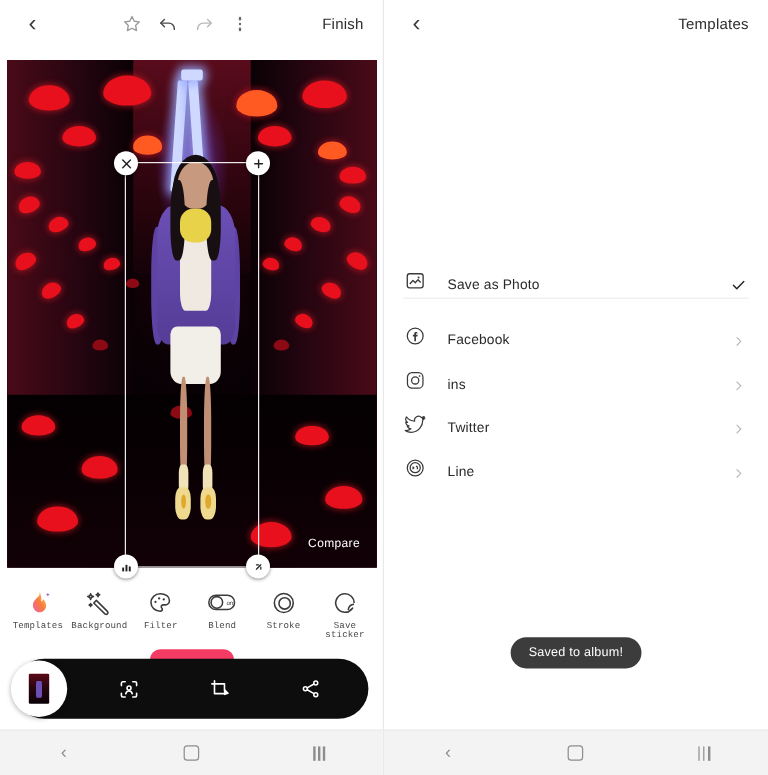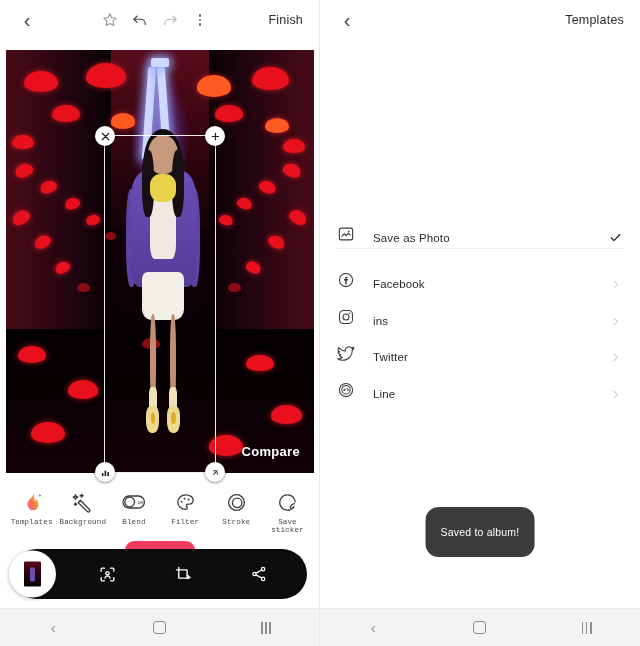--- a/index.html
+++ b/index.html
@@ -122,21 +122,21 @@
     box-shadow: 0 1px 3px rgba(0,0,0,.45);
   }
   .h-tl { left: -10px; top: -10px; }
   .h-tr { right: -10px; top: -10px; }
   .h-bl { left: -10px; bottom: -10px; }
   .h-br { right: -10px; bottom: -10px; }
   .hsvg { width: 11px; height: 11px; color: #222; }
 
   .compare {
     position: absolute; right: 14px; bottom: 14px;
-    color: #fff; font-size: 13px; letter-spacing: .3px; font-weight: bold;
+    color: #fff; font-size: 10px; letter-spacing: .3px;
   }
 
   
   .tools {
     position: absolute; left: 0; right: 0; top: 490px;
     display: flex; justify-content: space-around; align-items: flex-start;
     padding: 0 6px;
   }
   .tool { display: flex; flex-direction: column; align-items: center; gap: 4px; width: 52px; }
   .tool-ico { width: 24px; height: 24px; display: flex; align-items: center; justify-content: center; color: #3b3b3b; }
@@ -180,21 +180,21 @@
   }
   .share-ico { width: 20px; height: 20px; color: #3a3a3a; display: flex; align-items: center; justify-content: center; flex: none; }
   .share-lbl { flex: 1; font-size: 11.5px; color: #2a2a2a; padding-left: 17px; letter-spacing: .15px; }
   .share-tail { width: 14px; display: flex; align-items: center; justify-content: center; color: #b6b6b6; }
   .share-tail.check { color: #222; }
   .share-sep { height: 1px; background: #ededed; margin: 4px 16px 5px 16px; }
 
   .toast {
     position: absolute; left: 50%; transform: translateX(-50%);
     bottom: 89px; background: #3c3c3c; color: #fff;
-    font-size: 10.5px; padding: 19px 15px; border-radius: 13px;
+    font-size: 10.5px; padding: 7px 15px; border-radius: 13px;
     letter-spacing: .2px; white-space: nowrap;
   }
 
   
   .navbar {
     position: absolute; left: 0; right: 0; bottom: 0; height: 38px;
     background: #f3f3f3; display: flex; align-items: center;
     justify-content: space-around; border-top: 1px solid #eaeaea;
   }
   .nav-btn { width: 36px; height: 26px; display: flex; align-items: center; justify-content: center; color: #8d8d8d; }
@@ -372,39 +372,39 @@
             <path d="M4 3.2l.8 1.9 1.9.8-1.9.8L4 8.6l-.8-1.9-1.9-.8 1.9-.8z"></path>
             <path d="M11 2.5l.5 1.2 1.2.5-1.2.5-.5 1.2-.5-1.2-1.2-.5 1.2-.5z"></path>
             <path d="M4 12.5l.4 1 1 .4-1 .4-.4 1-.4-1-1-.4 1-.4z"></path>
           </svg>
         </span>
         <span class="tool-lbl">Background</span>
       </div>
 
       <div class="tool">
         <span class="tool-ico">
-          <svg viewBox="0 0 28 20" width="24" height="18" fill="none" stroke="#3b3b3b" stroke-width="1.5">
-            <rect x="1.2" y="3" width="25" height="14" rx="7"></rect>
-            <circle cx="9" cy="10" r="5.6"></circle>
-            <text x="18.3" y="12.6" font-size="6" fill="#3b3b3b" stroke="none" font-family="Liberation Sans, sans-serif">on</text>
-          </svg>
-        </span>
-        <span class="tool-lbl">Blend</span>
-      </div>
-
-      <div class="tool">
-        <span class="tool-ico">
           <svg viewBox="0 0 24 24" width="21" height="21" fill="none" stroke="#3b3b3b" stroke-width="1.5" stroke-linejoin="round">
             <path d="M12 3.2c-4.9 0-8.8 3.7-8.8 8.3 0 4.6 3.9 8.3 8.8 8.3 1.3 0 2-.8 2-1.8 0-.5-.2-.9-.5-1.2-.3-.3-.5-.7-.5-1.2 0-1 .8-1.8 1.9-1.8h1.4c2.5 0 4.5-1.9 4.5-4.3 0-3.6-3.6-6.3-8.8-6.3z"></path>
             <circle cx="7.5" cy="11" r="1.1" fill="#3b3b3b" stroke="none"></circle>
             <circle cx="11" cy="7.6" r="1.1" fill="#3b3b3b" stroke="none"></circle>
             <circle cx="15.4" cy="8.6" r="1.1" fill="#3b3b3b" stroke="none"></circle>
           </svg>
         </span>
         <span class="tool-lbl">Filter</span>
+      </div>
+
+      <div class="tool">
+        <span class="tool-ico">
+          <svg viewBox="0 0 28 20" width="24" height="18" fill="none" stroke="#3b3b3b" stroke-width="1.5">
+            <rect x="1.2" y="3" width="25" height="14" rx="7"></rect>
+            <circle cx="9" cy="10" r="5.6"></circle>
+            <text x="18.3" y="12.6" font-size="6" fill="#3b3b3b" stroke="none" font-family="Liberation Sans, sans-serif">on</text>
+          </svg>
+        </span>
+        <span class="tool-lbl">Blend</span>
       </div>
 
       <div class="tool">
         <span class="tool-ico">
           <svg viewBox="0 0 24 24" width="21" height="21" fill="none" stroke="#3b3b3b" stroke-width="1.5">
             <circle cx="12" cy="12" r="9"></circle>
             <circle cx="12.8" cy="12.4" r="5.4"></circle>
           </svg>
         </span>
         <span class="tool-lbl">Stroke</span>

